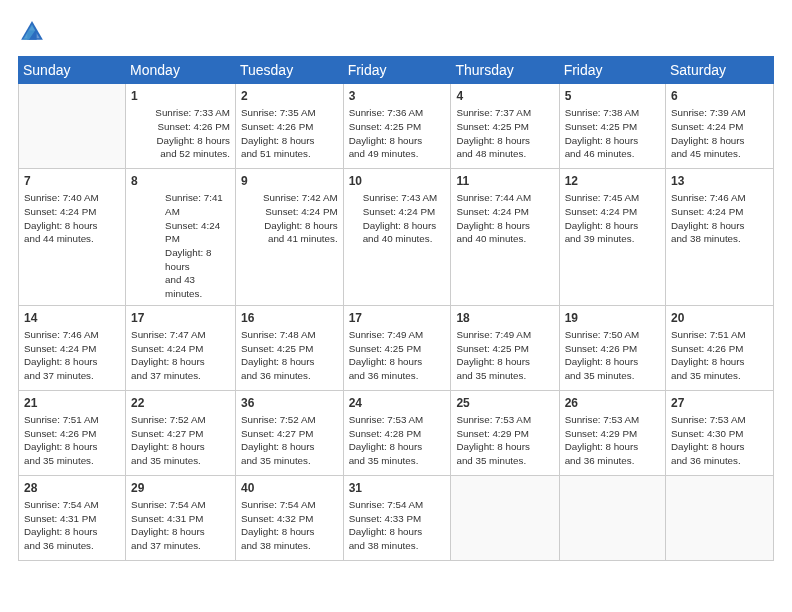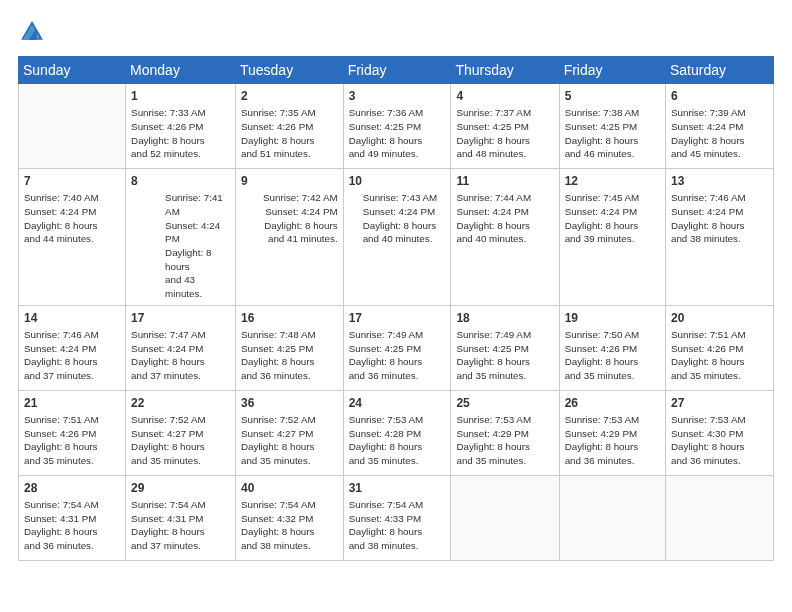--- a/index.html
+++ b/index.html
@@ -121,21 +121,21 @@
           <th>Thursday</th>
           <th>Friday</th>
           <th>Saturday</th>
         </tr>
     </thead>
     <tbody id="calendar-body">
     <tr>
           <td class="empty"></td>
           <td>
             <span class="day-number">1</span>
-            <div class="day-info" style="white-space: pre-line;">Sunrise: 7:33 AM
+            <div class="day-info" style="white-space: pre-line; text-align: right;">Sunrise: 7:33 AM
 Sunset: 4:26 PM
 Daylight: 8 hours
 and 52 minutes.</div>
           </td>
           <td>
             <span class="day-number">2</span>
             <div class="day-info" style="white-space: pre-line;">Sunrise: 7:35 AM
 Sunset: 4:26 PM
 Daylight: 8 hours
 and 51 minutes.</div>

